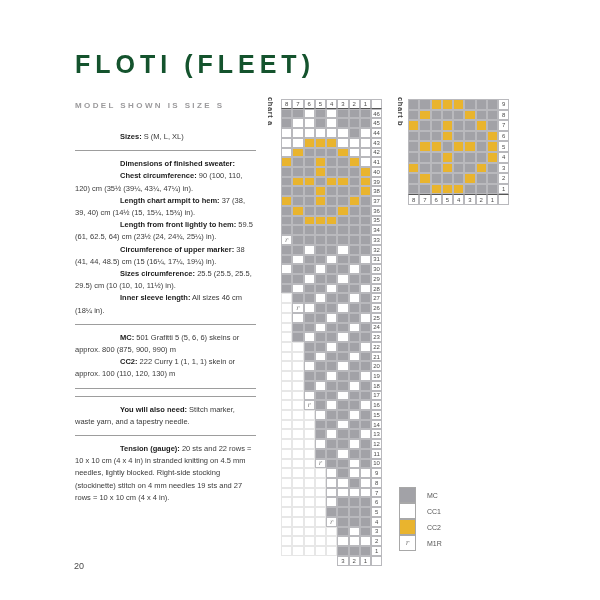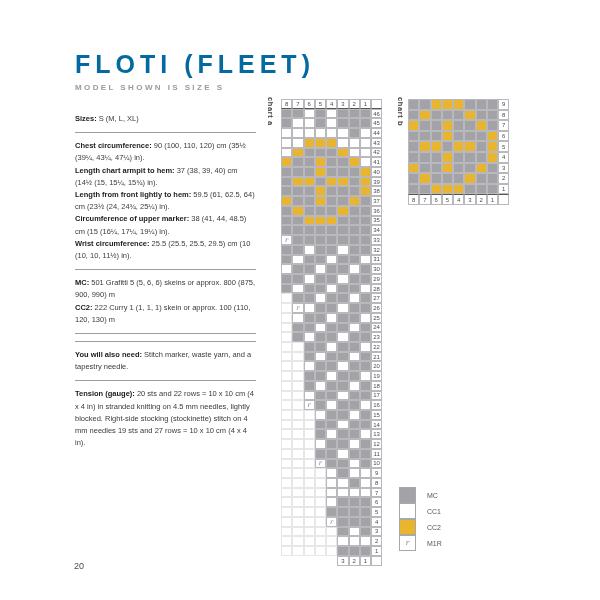--- a/index.html
+++ b/index.html
@@ -3,29 +3,29 @@
 <meta charset="utf-8">
 <style>
   html,body{margin:0;padding:0;}
   body{
     width:600px;height:600px;position:relative;background:#ffffff;
     font-family:"Liberation Sans", sans-serif;color:#333;overflow:hidden;
   }
   
   .col{position:absolute;left:75px;top:50px;width:181px;}
   .title{
-    font-size:25px;font-weight:bold;letter-spacing:5px;color:#0369a1;
-    margin:0 0 4px 0;white-space:nowrap;
+    font-size:25px;font-weight:bold;letter-spacing:5px;color:#14532d;
+    margin:0 0 22px 0;white-space:nowrap;
   }
   .subtitle{
     font-size:8px;font-weight:bold;letter-spacing:2.4px;color:#9b9a9c;
     margin:0 0 21px 0;white-space:nowrap;
   }
   .line{font-size:7.5px;line-height:12.2px;margin:0;color:#3a3a3a;}
-  .line b{color:#1b1b1b;}
+  .line b{color:#1b1b1b;margin-left:45px;}
   .note{font-style:italic;}
   .rule{border:none;border-top:1px solid #9d9d9d;margin:7px 0 7px 0;}
   .pageno{position:absolute;left:74px;top:561px;font-size:9px;color:#4a4a4a;}
 
   
   .chart-label{
     position:absolute;writing-mode:vertical-rl;
     font-size:7.5px;font-weight:bold;color:#3d3d3d;letter-spacing:.6px;white-space:nowrap;
   }
   .grid{position:absolute;}
@@ -60,25 +60,27 @@
 
 <div class="col">
   <h1 class="title">FLOTI (FLEET)</h1>
   <div class="subtitle">MODEL SHOWN IS SIZE S</div>
 
   <p class="line"><b>Sizes:</b><span> S (M, L, XL)</span></p>
 
   <hr class="rule">
 
   <div>
+    <p class="line"><b>Dimensions of finished sweater:</b></p>
     <p class="line"><b>Chest circumference:</b><span> 90 (100, 110, 120) cm (35½ (39¼, 43¼, 47¼) in).</span></p>
     <p class="line"><b>Length chart armpit to hem:</b><span> 37 (38, 39, 40) cm (14½ (15, 15¼, 15¾) in).</span></p>
     <p class="line"><b>Length from front lightly to hem:</b><span> 59.5 (61, 62.5, 64) cm (23½ (24, 24¾, 25¼) in).</span></p>
     <p class="line"><b>Circumference of upper marker:</b><span> 38 (41, 44, 48.5) cm (15 (16¼, 17¼, 19¼) in).</span></p>
-    <p class="line"><b>Wrist circumference:</b><span> 25.5 (25.5, 25.5, 29.5) cm (10 (10, 10, 11½) in).</span></p>
+    <p class="line"><b>Sizes circumference:</b><span> 25.5 (25.5, 25.5, 29.5) cm (10 (10, 10, 11½) in).</span></p>
+    <p class="line"><b>Inner sleeve length:</b><span> All sizes 46 cm (18¼ in).</span></p>
   </div>
 
   <hr class="rule">
 
   <div>
     <p class="line"><b>MC:</b><span> 501 Grafitti 5 (5, 6, 6) skeins or approx. 800 (875, 900, 990) m</span></p>
     <p class="line"><b>CC2:</b><span> 222 Curry 1 (1, 1, 1) skein or approx. 100 (110, 120, 130) m</span></p>
   </div>
 
   <hr class="rule">

